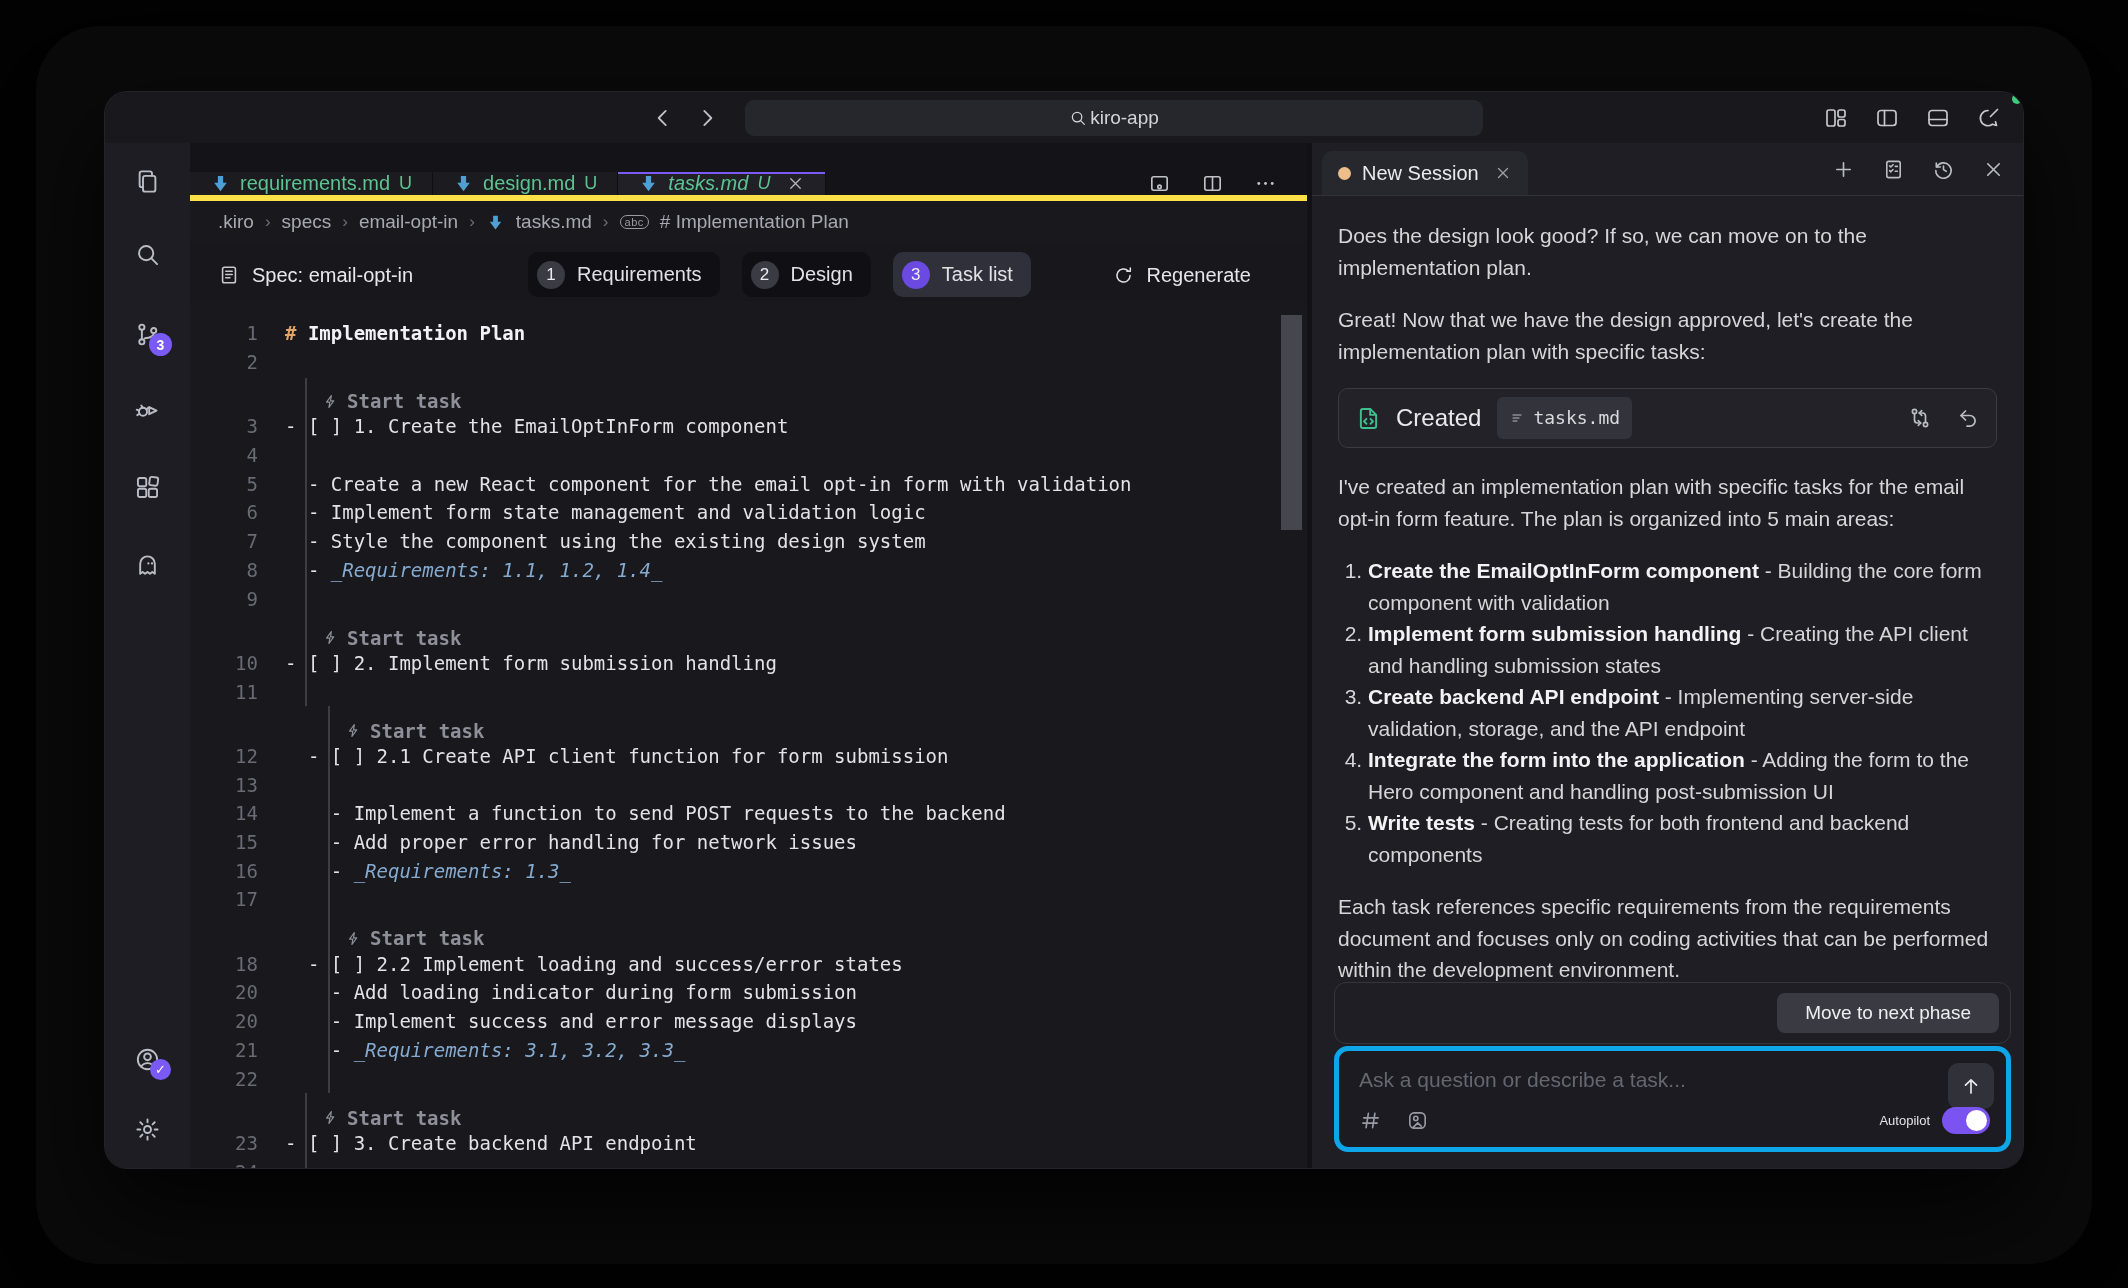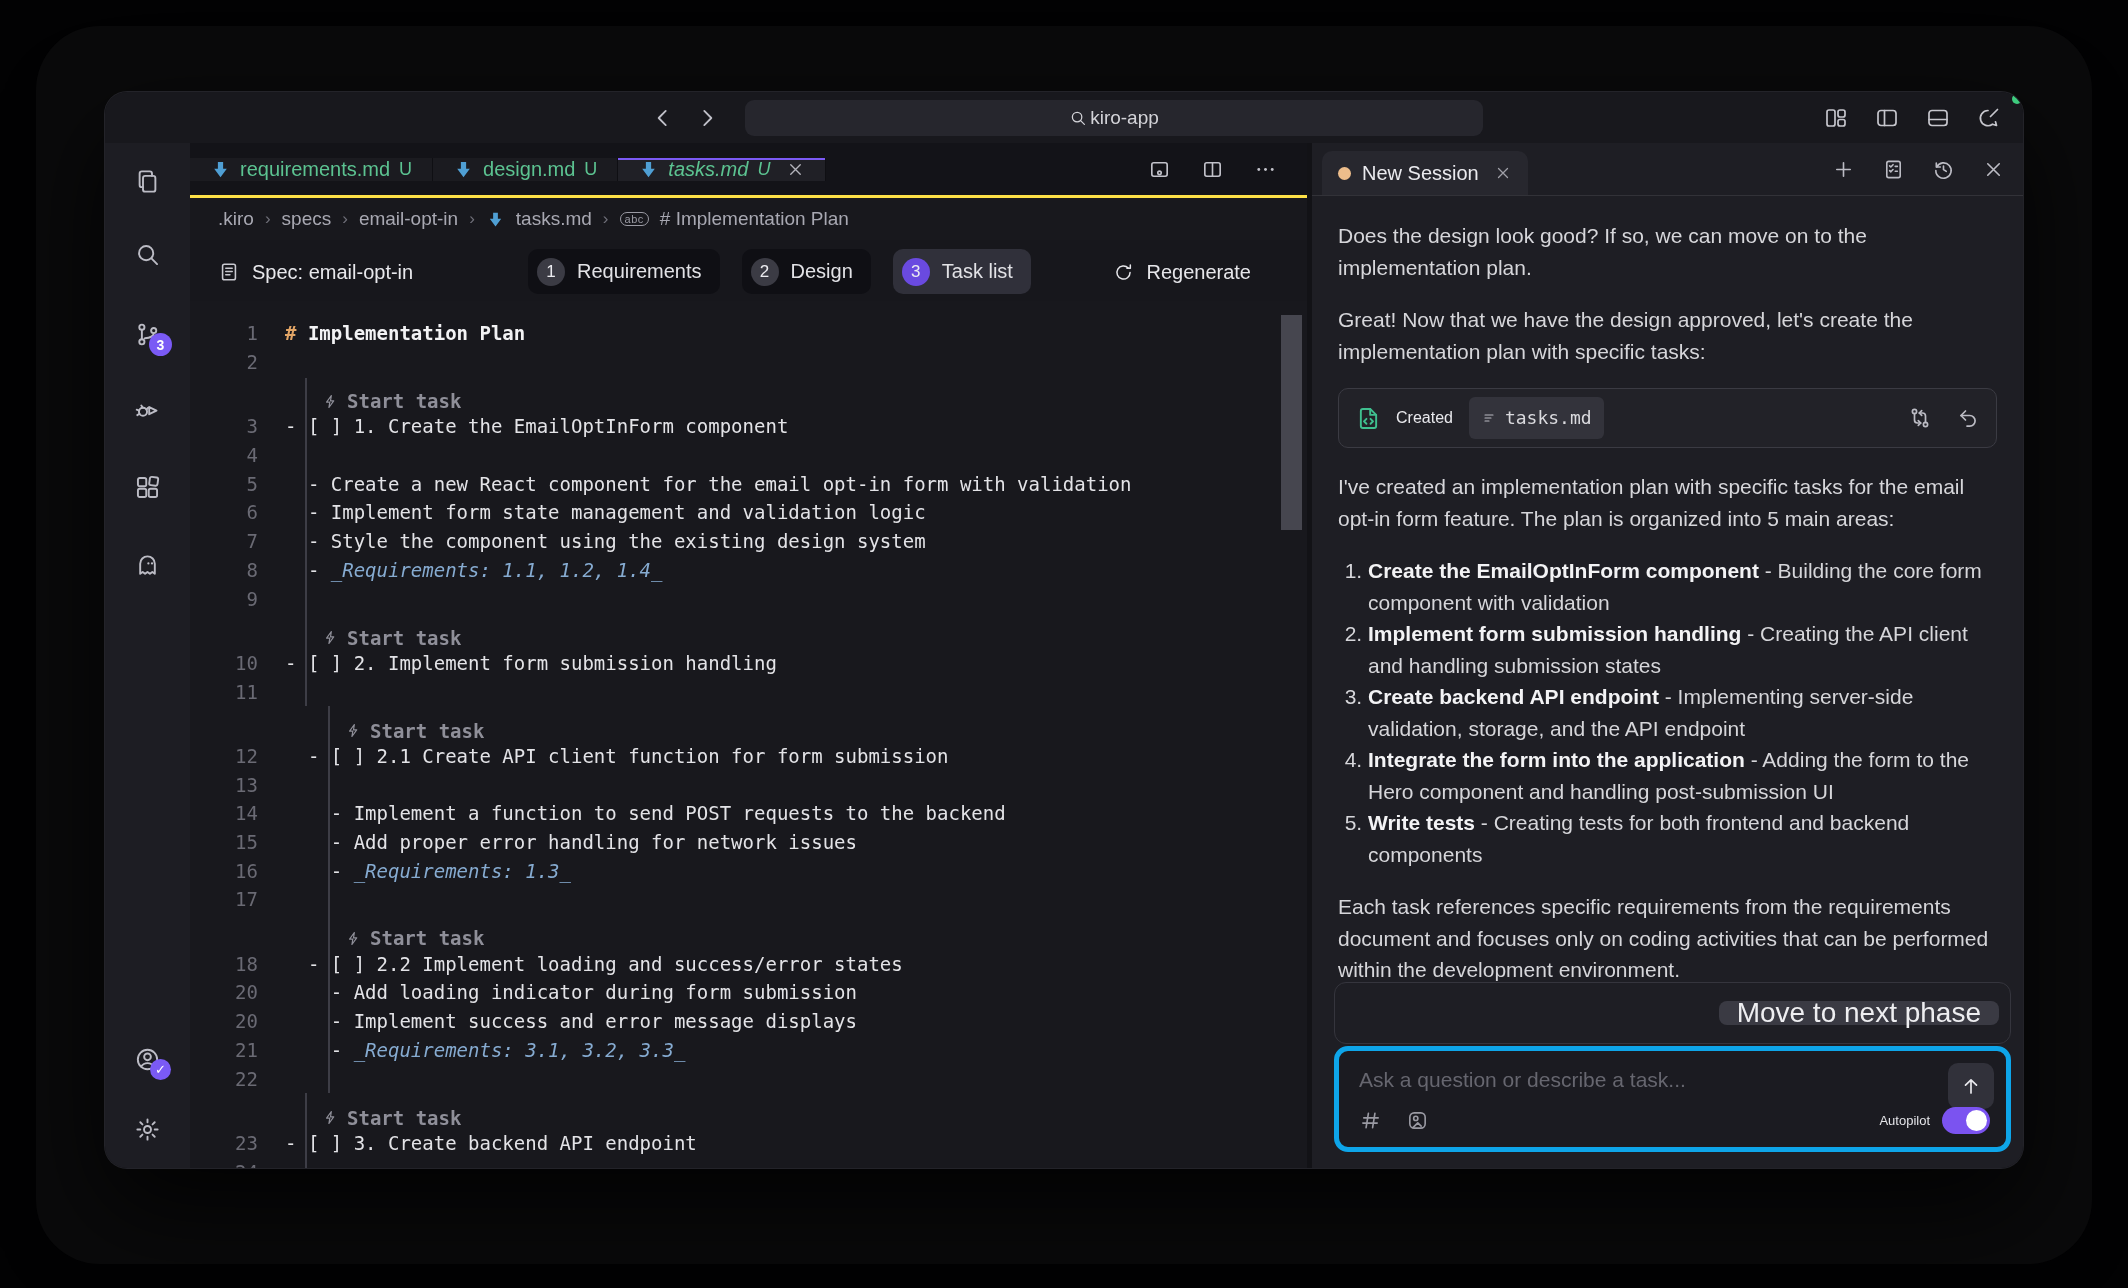--- a/index.html
+++ b/index.html
@@ -18,21 +18,21 @@
   .green-dot{position:absolute;left:1907px;top:2px;width:10px;height:10px;border-radius:50%;background:#3ecb7e;}
 
   
   .activitybar{position:absolute;left:0;top:51px;bottom:0;width:85px;background:#1d1d23;}
   .act-item{position:absolute;left:29px;width:27px;height:27px;color:#bcbcc5;}
   .badge{position:absolute;right:-11px;bottom:-8px;min-width:23px;height:23px;border-radius:12px;background:#7a5af5;color:#fff;font-size:14px;display:flex;align-items:center;justify-content:center;font-weight:bold;}
   .badge-check{position:absolute;right:-10px;bottom:-7px;width:21px;height:21px;border-radius:50%;background:#7a5af5;color:#fff;font-size:13px;display:flex;align-items:center;justify-content:center;}
 
   
   .editor-group{position:absolute;left:85px;top:51px;width:1117px;bottom:0;background:#18181d;}
-  .tabsbar{height:52px;background:#131318;display:flex;align-items:center;border-bottom:3px solid #fde047;}
+  .tabsbar{height:52px;background:#131318;display:flex;align-items:flex-end;border-bottom:6px solid #fde047;}
   .tab{display:flex;align-items:center;padding:0 20px;background:#1b1b20;border-right:1px solid #0f0f13;font-size:20px;color:#5cc391;gap:9px;cursor:pointer;}
   .tab.active{background:#202026;box-shadow:inset 0 2px 0 #7c5af5;}
   .tab.active .tab-label,.tab.active .tab-u{font-style:italic;}
   .tab-md{width:21px;height:21px;color:#4f9fd4;}
   .tab-u{font-size:18px;}
   .tab-x{width:19px;height:19px;color:#b4b4bc;margin-left:7px;}
   .tab-actions{margin-left:auto;display:flex;align-items:center;gap:30px;padding-right:30px;color:#c2c2ca;}
   .tab-actions .ib{width:23px;height:23px;}
 
   .breadcrumbs{height:42px;display:flex;align-items:center;padding-left:28px;gap:11px;font-size:19px;color:#a8a8b2;background:#18181d;}
@@ -71,31 +71,31 @@
   .session-dot{width:13px;height:13px;border-radius:50%;background:#edbd8b;}
   .session-label{font-size:20px;color:#eaeaee;}
   .session-x{width:18px;height:18px;color:#a0a0a8;margin-left:4px;}
   .chat-h-icons{margin-left:auto;display:flex;align-items:center;gap:27px;color:#bcbcc4;height:52px;}
   .chat-h-icons .ib{width:23px;height:23px;}
 
   .chat-body{position:absolute;top:53px;left:0;right:0;bottom:186px;padding:24px 26px 0;font-size:21px;line-height:31.5px;color:#d6d6da;overflow:hidden;}
   .chat-body p{margin:0 0 21px;}
   .created-card{height:58px;border:1px solid #3b3b43;border-radius:10px;background:#222228;display:flex;align-items:center;padding:0 16px;margin:4px 0 23px;}
   .cc-file{width:27px;height:27px;color:#3fbf8f;}
-  .cc-label{font-size:16px;color:#e9e9ed;margin:0 16px 0 14px;}
+  .cc-label{font-size:24px;color:#e9e9ed;margin:0 16px 0 14px;}
   .cc-chip{background:#33333b;border-radius:6px;padding:5px 12px;font-family:"DejaVu Sans Mono",monospace;font-size:18px;color:#dadade;display:flex;gap:8px;align-items:center;cursor:pointer;}
   .cc-chip .ib{width:16px;height:16px;color:#b9b9c1;}
   .cc-icons{margin-left:auto;display:flex;gap:24px;color:#bcbcc4;}
   .cc-icons .ib{width:24px;height:24px;cursor:pointer;}
   ol.plan{margin:0 0 21px;padding-left:30px;}
   ol.plan li{margin:0;}
   ol.plan b{color:#f3f3f5;}
 
   .action-box{position:absolute;left:22px;right:12px;top:839px;height:62px;border:1px solid #35353d;border-radius:12px;display:flex;align-items:center;justify-content:flex-end;padding-right:11px;box-sizing:border-box;}
-  .next-btn{background:#3a3a43;border-radius:8px;height:24px;padding:0 18px;font-size:28px;color:#eeeef1;display:flex;align-items:center;cursor:pointer;}
+  .next-btn{background:#3a3a43;border-radius:8px;height:40px;padding:0 28px;font-size:19px;color:#eeeef1;display:flex;align-items:center;cursor:pointer;}
   .input-box{position:absolute;left:22px;right:12px;top:903px;height:106px;border:5px solid #0ea5e9;border-radius:14px;background:#1b1b21;box-sizing:border-box;}
   .placeholder{position:absolute;left:20px;top:17px;font-size:21px;color:#66666f;}
   .send-btn{position:absolute;right:12px;top:12px;width:46px;height:46px;border-radius:10px;background:#31313a;color:#e8e8ec;display:flex;align-items:center;justify-content:center;cursor:pointer;}
   .send-btn .ib{width:24px;height:24px;}
   .input-bottom{position:absolute;left:20px;right:16px;bottom:13px;display:flex;align-items:center;gap:24px;color:#9a9aa3;}
   .input-bottom .ib{width:23px;height:23px;cursor:pointer;}
   .autopilot{margin-left:auto;display:flex;align-items:center;gap:12px;font-size:13px;color:#e3e3e7;}
   .toggle{width:48px;height:27px;border-radius:14px;background:#7b53f0;position:relative;cursor:pointer;}
   .knob{position:absolute;right:3px;top:3px;width:21px;height:21px;border-radius:50%;background:#fff;}
 </style>

